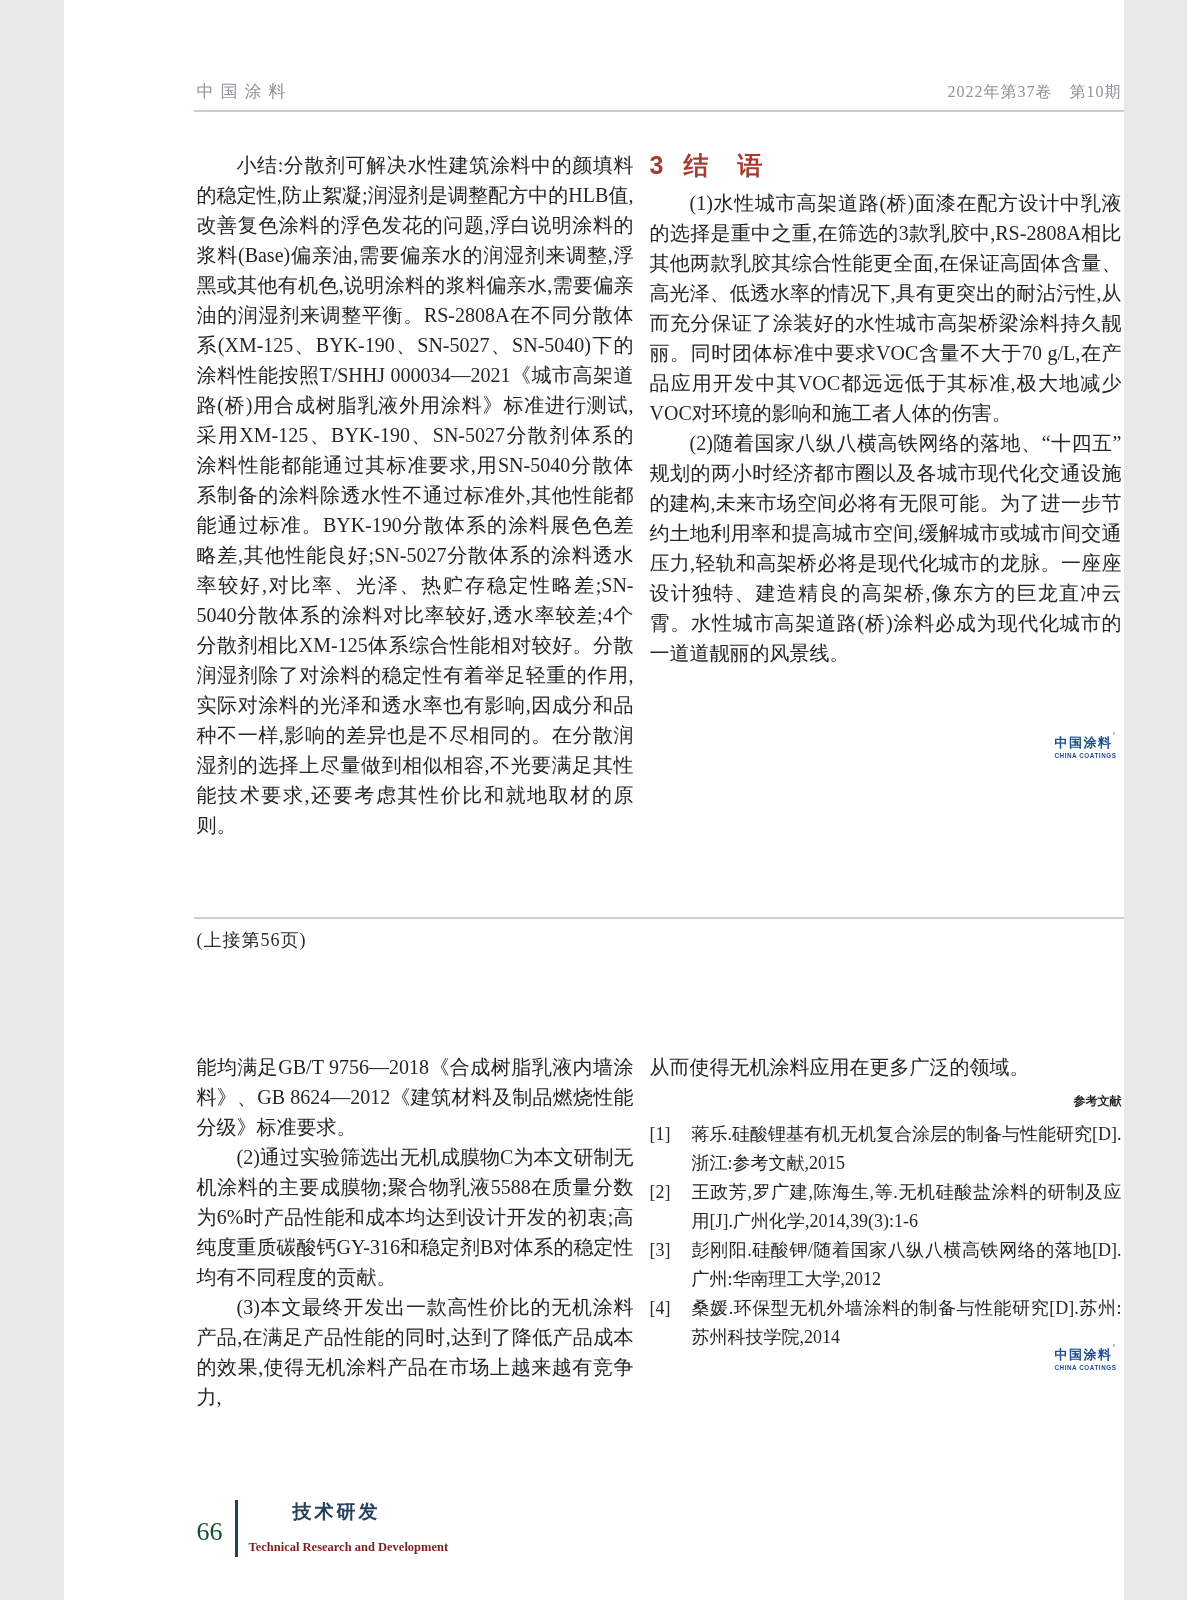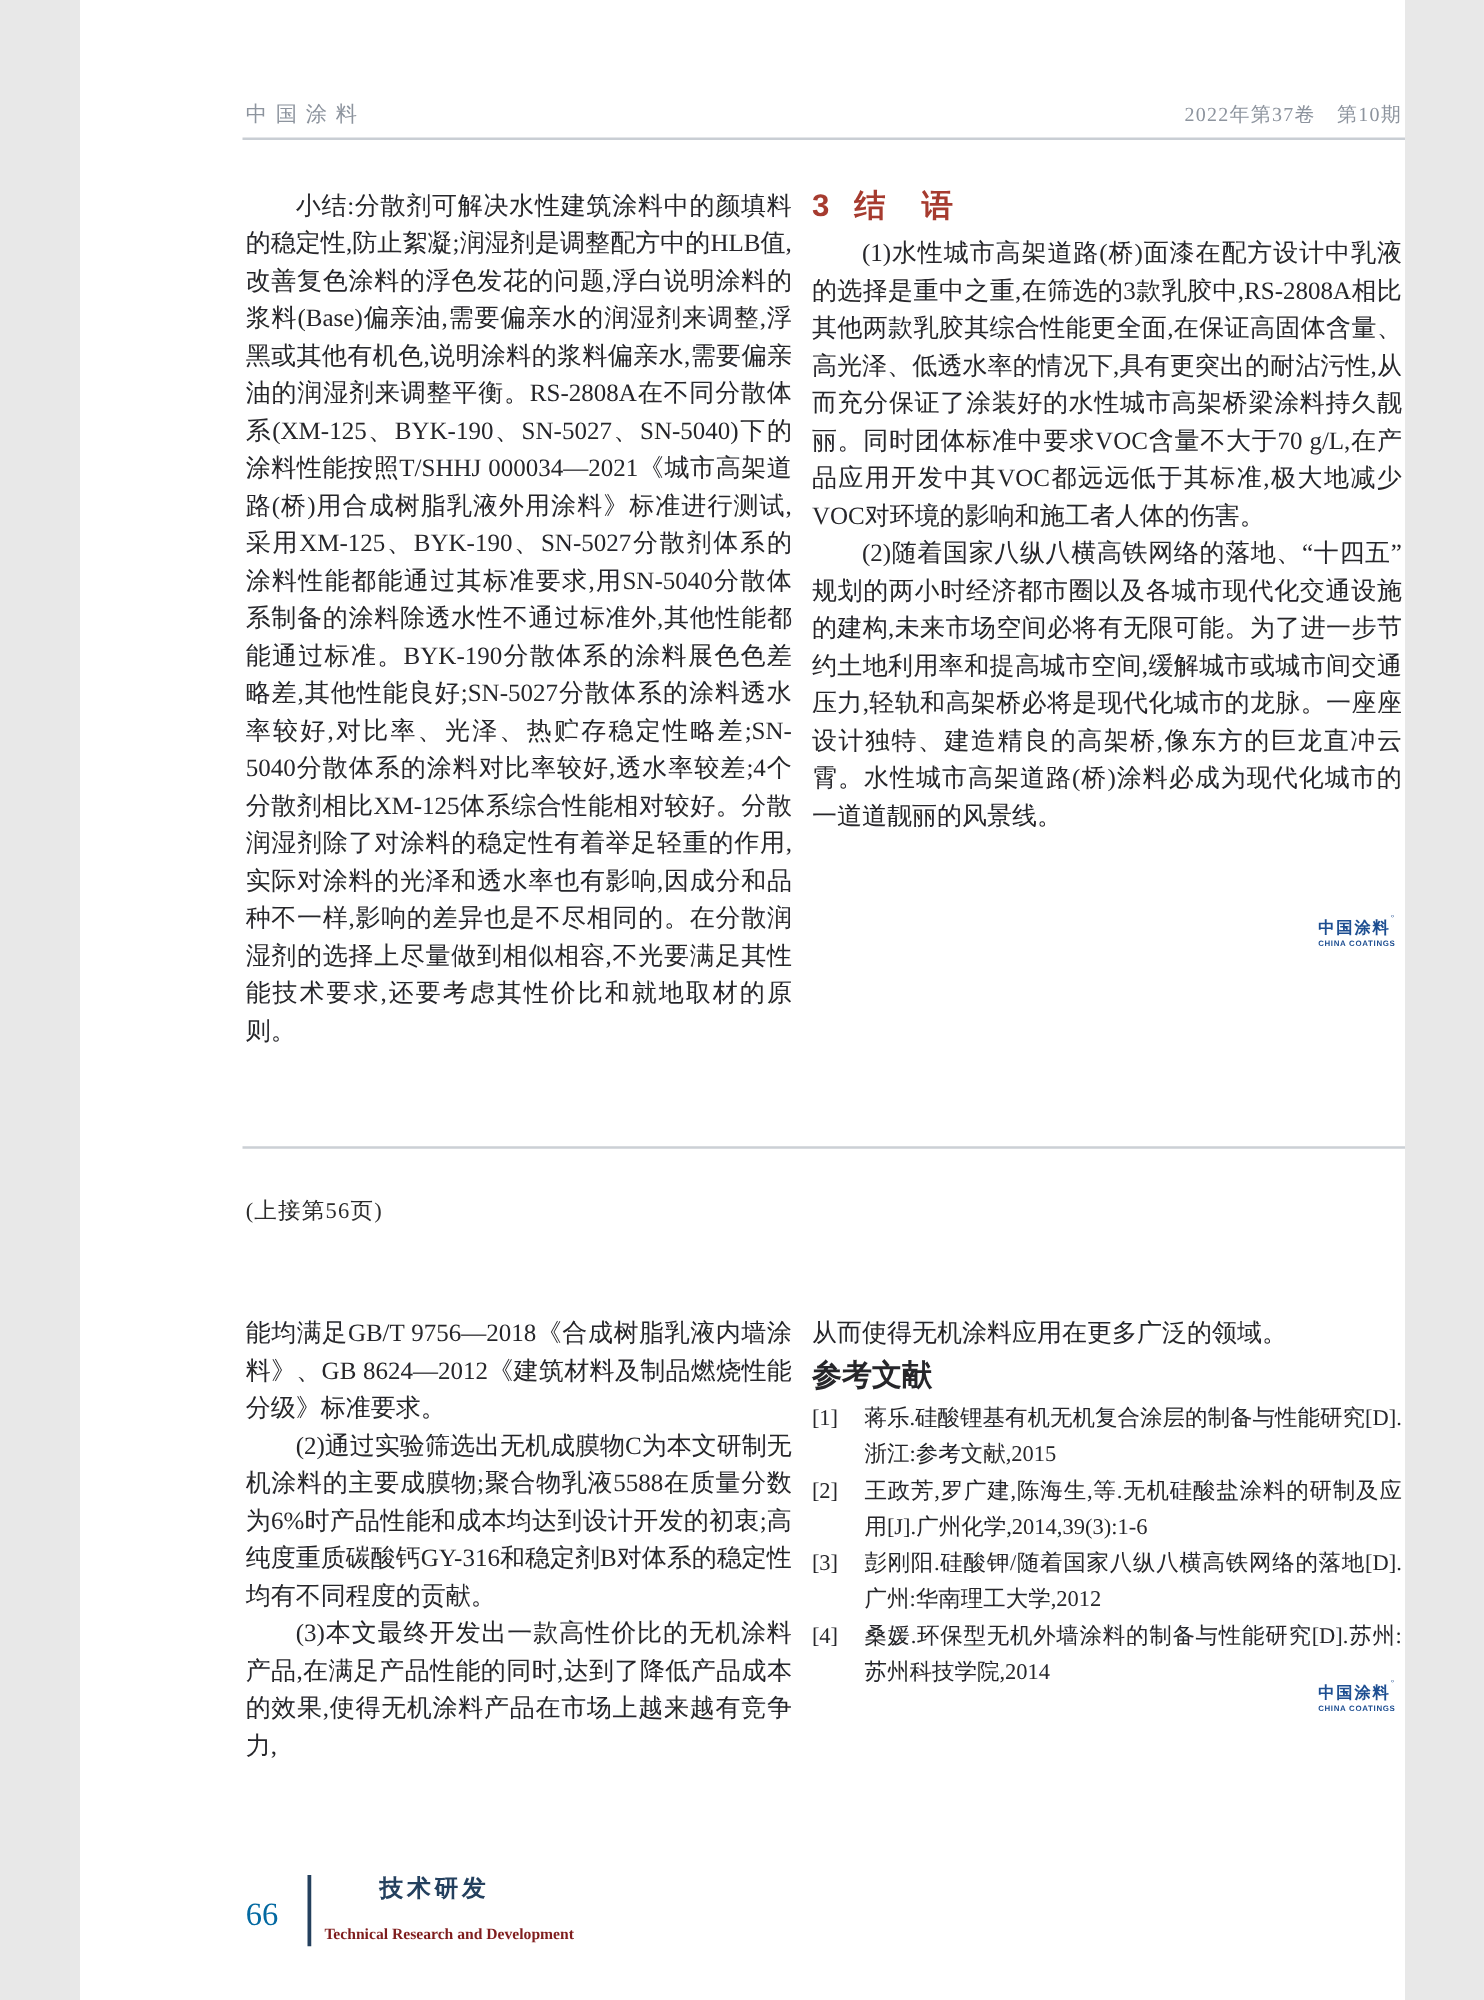--- a/index.html
+++ b/index.html
@@ -63,45 +63,45 @@
   .logo-zh-row{white-space:nowrap;}
   .logo-zh{font-size:13px;font-weight:bold;letter-spacing:1.5px;}
   .logo-mark{font-size:7px;vertical-align:top;position:relative;top:-2px;}
   .logo-en{font-size:6.3px;font-weight:bold;letter-spacing:0.55px;margin-top:3px;white-space:nowrap;}
   
   .mid-rule{
     position:absolute;left:130px;top:917px;width:930px;height:2px;
     background:#cbd0d5;
   }
   .continuation-note{
-    position:absolute;left:133px;top:956px;
+    position:absolute;left:133px;top:928px;
     font-size:18px;color:#2b2b2b;letter-spacing:1px;
   }
   
   .ref-title{
     margin:4px 0 4px 0;
     font-family:"Liberation Sans","DejaVu Sans",sans-serif;
-    font-size:24px;font-weight:bold;color:#26262a;
-    text-align:left;line-height:30px;
+    font-size:12px;font-weight:bold;color:#26262a;
+    text-align:right;line-height:30px;
   }
   .ref-list{margin:0;padding:0;}
   .ref-item{
     display:flex;align-items:flex-start;
     font-size:18px;line-height:29px;color:#26262a;
   }
   .ref-num{flex:0 0 42px;}
   .ref-text{flex:1;text-align:justify;text-justify:inter-ideograph;}
   
   .page-footer{
     position:absolute;left:133px;top:1500px;
     display:flex;align-items:stretch;
   }
   .page-number{
-    font-size:26px;color:#0369a1;
-    align-self:center;margin-right:23px;margin-top:6px;
+    font-size:26px;color:#14532d;
+    align-self:center;margin-right:12px;margin-top:6px;
     font-family:"Liberation Serif","DejaVu Serif",serif;
   }
   .footer-bar{
     width:3px;background:#24405e;margin-right:11px;
   }
   .footer-section{padding:1px 0 2px 0;}
   .footer-zh{
     font-family:"Liberation Sans","DejaVu Sans",sans-serif;
     font-size:19px;font-weight:bold;color:#24405e;letter-spacing:3px;
     line-height:22px;

